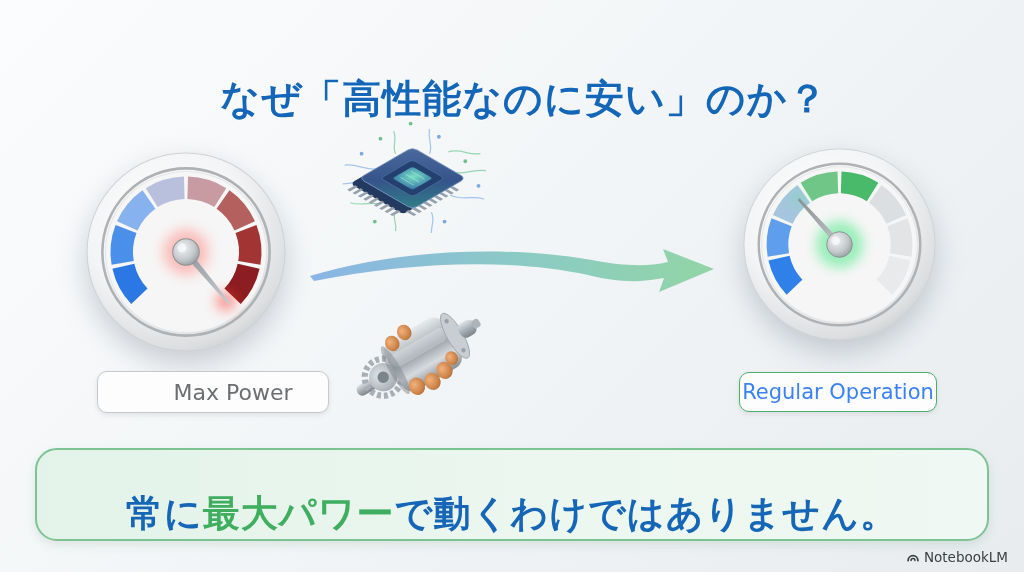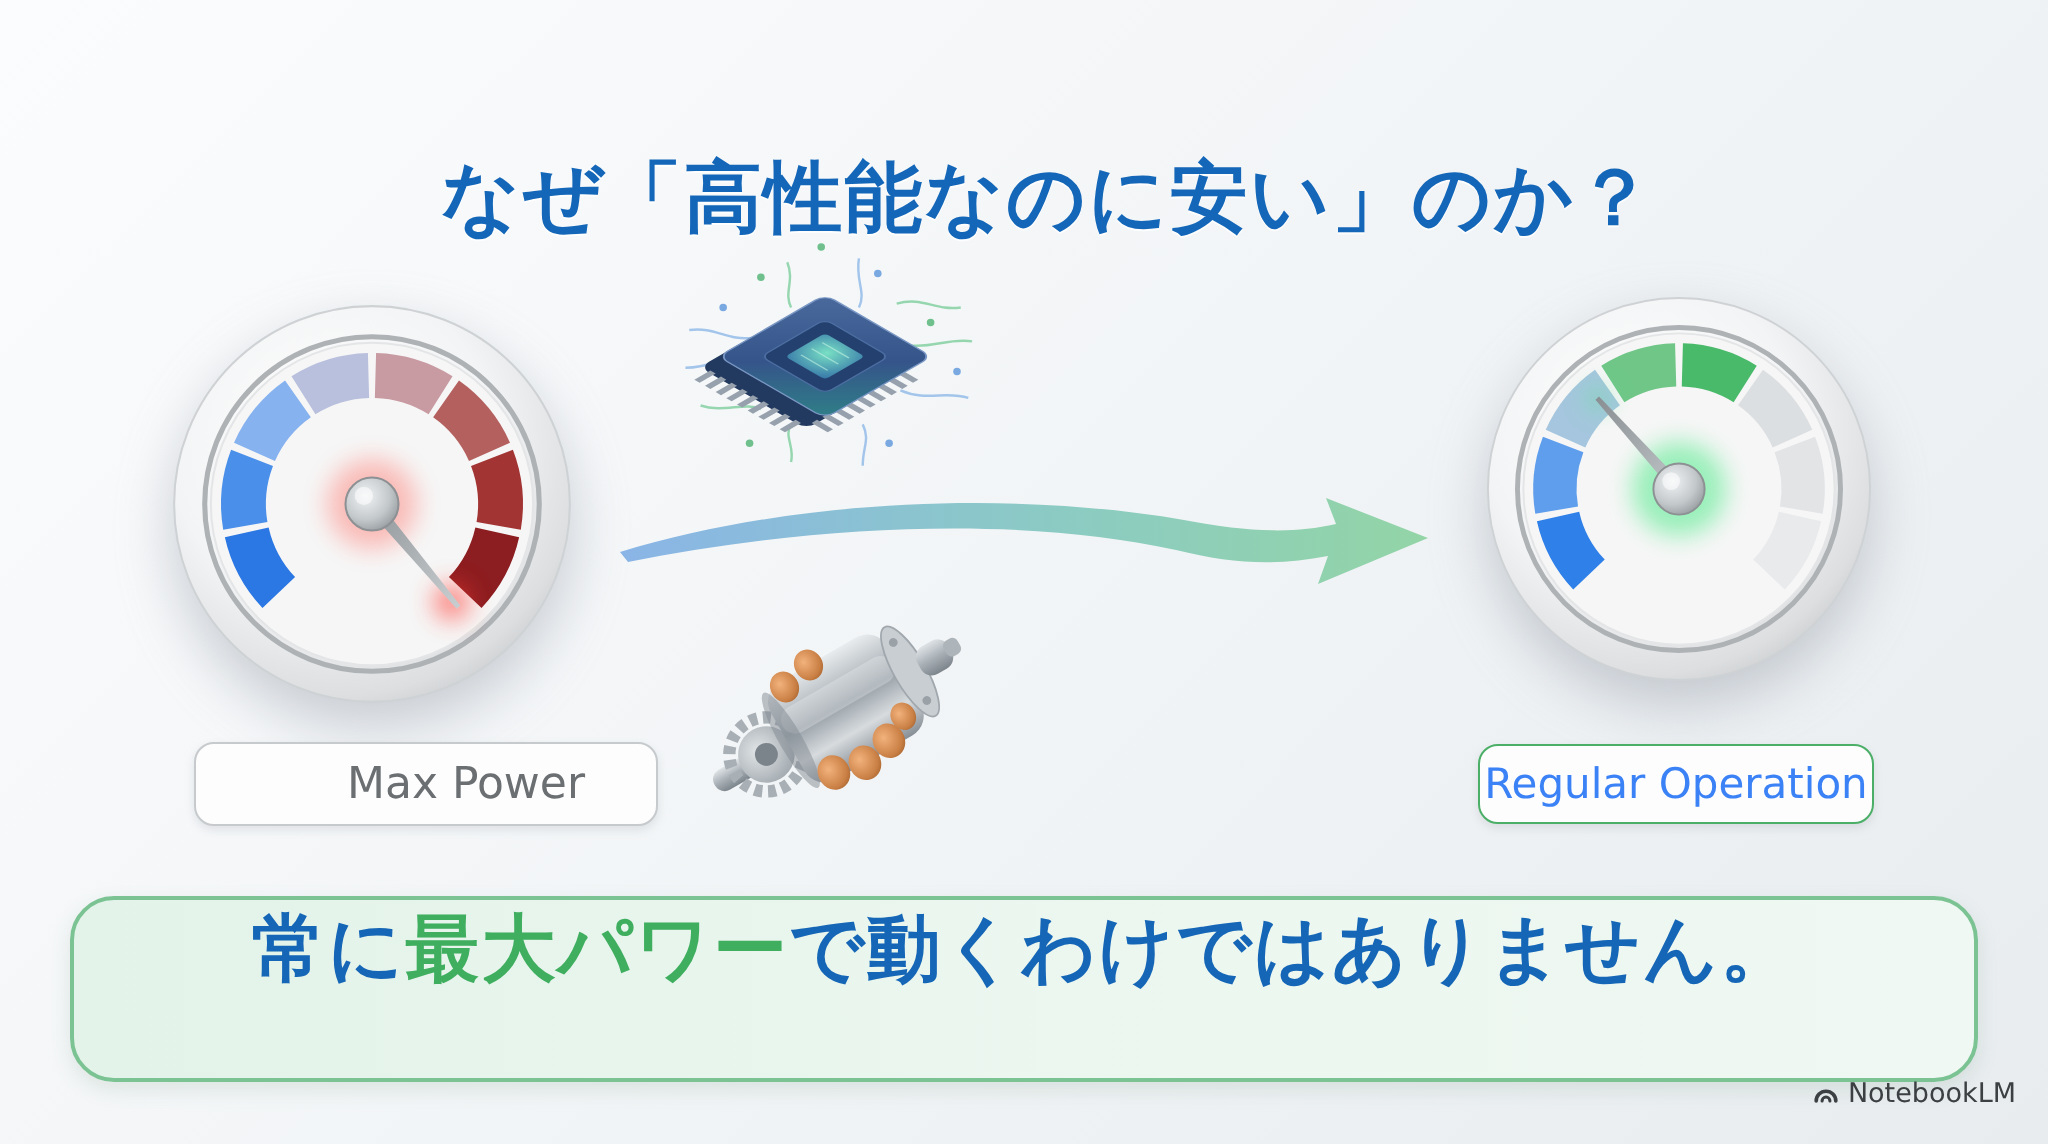--- a/index.html
+++ b/index.html
@@ -32,27 +32,27 @@
   .arrow-art{left:302px;top:240px;width:420px;height:62px;}
   .callout{position:absolute;font-size:17.5px;line-height:23.5px;color:#2e3336;}
   .callout .lead{color:#3aae5c;font-weight:bold;}
   .callout-sensor{left:487px;top:147px;width:254px;}
   .callout-motor{left:487px;top:311px;width:230px;line-height:24px;}
   .banner{
     position:absolute;left:35px;top:448px;width:954px;height:93px;box-sizing:border-box;
     border:2px solid #7cc394;border-radius:22px;
     background:linear-gradient(90deg,#e3f3e9 0%,#ecf7f0 60%,#eff8f2 100%);
     box-shadow:0 4px 10px rgba(100,140,115,.16);
-    display:flex;align-items:flex-start;justify-content:center;
+    display:flex;align-items:flex-end;justify-content:center;
   }
   .banner-text{font-size:37px;font-weight:bold;letter-spacing:1px;}
   .seg-blue{color:#1566b6;}
   .seg-green{color:#3fae5f;}
   .watermark{
-    position:absolute;right:16px;bottom:17px;display:flex;align-items:center;gap:4px;
+    position:absolute;right:16px;bottom:7px;display:flex;align-items:center;gap:4px;
     color:#3c4043;font-size:13.5px;font-weight:500;
   }
 </style>
 </head>
 <body>
 
 <div class="slide">
 
   <svg width="0" height="0" style="position:absolute" aria-hidden="true">
     <defs>

